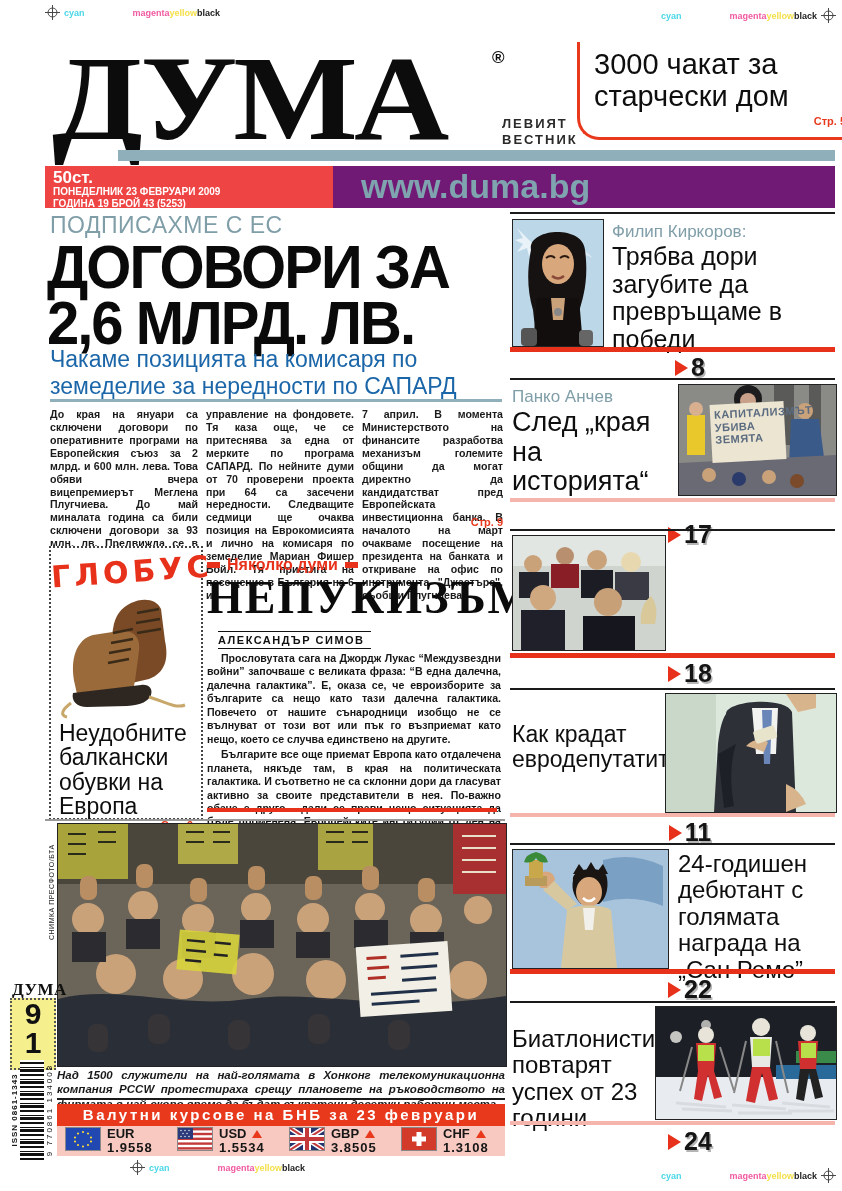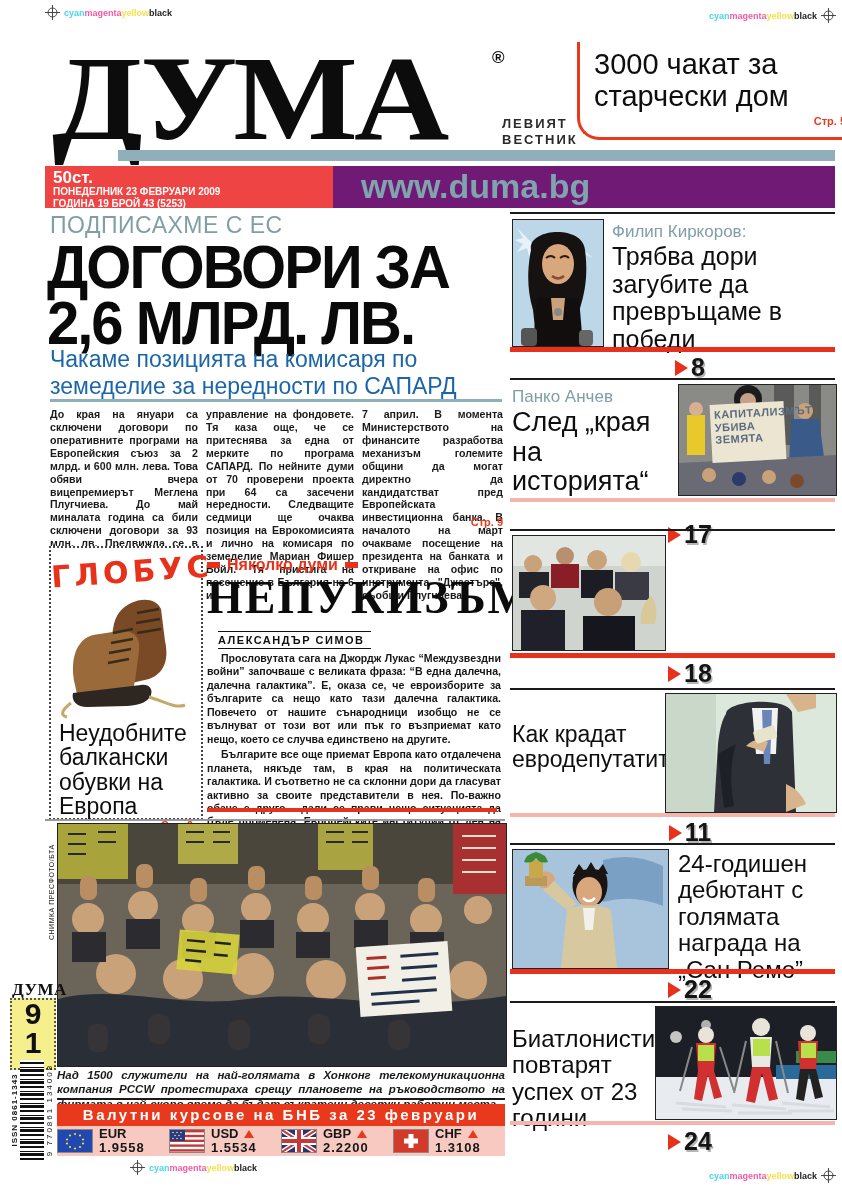--- a/index.html
+++ b/index.html
@@ -3,21 +3,21 @@
 <meta charset="utf-8">
 <style>
   html,body{margin:0;padding:0;background:#fff;}
   #page{position:relative;width:842px;height:1191px;background:#fff;overflow:hidden;
         font-family:"Liberation Sans",sans-serif;color:#111;}
   .abs{position:absolute;}
   
   .cropmark{display:flex;align-items:center;gap:4px;font-size:9px;font-weight:bold;}
   .cropmark .cmtxt span{font-weight:bold;}
   .reg-icon{width:15px;height:15px;}
-  .c-cyan{color:#49d6e8;} .c-magenta{color:#f05aa0;} .c-yellow{color:#f5e04a;} .c-black{color:#222;}
+  .c-cyan{color:#49d6e8;} .c-magenta{color:#f05aa0;margin-left:48px;} .c-yellow{color:#f5e04a;} .c-black{color:#222;}
   
   .logo{font-family:"Liberation Serif",serif;font-weight:bold;font-size:132px;line-height:1;
         letter-spacing:-4px;transform:scaleY(0.92);transform-origin:top left;color:#0c0c0c;}
   .logo-reg{font-size:17px;font-weight:bold;color:#0c0c0c;}
   .tagline{font-size:13px;font-weight:bold;letter-spacing:2px;color:#2a2a2a;line-height:1.25;}
   .teaser{border-left:3px solid #e8391d;border-bottom:3px solid #e8391d;border-bottom-left-radius:22px;
           padding:6px 4px 10px 14px;}
   .teaser-title{font-size:29px;line-height:1.12;color:#0e0e0e;}
   .teaser-page{font-size:11px;font-weight:bold;color:#e8391d;text-align:right;margin-top:2px;}
   .tealbar{background:#8fb0ba;}
@@ -54,21 +54,21 @@
   
   .photo-credit{font-size:7px;letter-spacing:0.5px;color:#222;transform:rotate(-90deg);
                 transform-origin:left top;white-space:nowrap;}
   .mainphoto{border:1px solid #222;overflow:hidden;}
   .caption{font-size:11.5px;font-style:italic;font-weight:bold;color:#1a1a1a;line-height:1.25;text-align:justify;}
   .black-rule{background:#1a1a1a;height:1.5px;}
   
   .cur-head{background:#e8391d;color:#fff;font-weight:bold;font-size:15px;letter-spacing:2.5px;
             text-align:center;line-height:22px;}
   .cur-row{background:#f7c9c1;display:flex;align-items:center;}
-  .cur-cell{display:flex;align-items:center;gap:6px;flex:1;}
+  .cur-cell{display:flex;align-items:flex-start;gap:6px;flex:1;padding-left:8px;}
   .cur-flag{width:34px;height:22px;border:0.5px solid #888;flex:none;}
   .cur-code{font-size:13px;font-weight:bold;color:#161616;line-height:1.1;}
   .cur-val{font-size:13px;font-weight:bold;color:#161616;letter-spacing:1px;line-height:1.1;}
   .up-tri{width:0;height:0;border-left:5px solid transparent;border-right:5px solid transparent;
           border-bottom:8px solid #e8391d;display:inline-block;margin-left:6px;}
   
   .sb-rule{background:#1a1a1a;height:2px;}
   .sb-kicker{font-size:17px;color:#7f9ea8;}
   .sb-title{font-size:24px;line-height:1.1;color:#0e0e0e;}
   .sb-red{background:#e8311a;height:5px;}
@@ -324,21 +324,21 @@
       <div class="cur-cell">
         <svg class="cur-flag" viewBox="0 0 34 22">
           <rect width="34" height="22" fill="#25346d"></rect>
           <path d="M0,0 L34,22 M34,0 L0,22" stroke="#fff" stroke-width="5"></path>
           <path d="M0,0 L34,22 M34,0 L0,22" stroke="#c43a3a" stroke-width="2"></path>
           <path d="M17,0 V22 M0,11 H34" stroke="#fff" stroke-width="8"></path>
           <path d="M17,0 V22 M0,11 H34" stroke="#c43a3a" stroke-width="4"></path>
         </svg>
         <div>
           <div class="cur-code"><span>GBP</span><span class="up-tri"></span></div>
-          <div class="cur-val">2.2200</div>
+          <div class="cur-val">3.8505</div>
         </div>
       </div>
       <div class="cur-cell">
         <svg class="cur-flag" viewBox="0 0 34 22">
           <rect width="34" height="22" fill="#d23a2a"></rect>
           <rect x="14.5" y="4" width="5" height="14" fill="#fff"></rect>
           <rect x="10" y="8.5" width="14" height="5" fill="#fff"></rect>
         </svg>
         <div>
           <div class="cur-code"><span>CHF</span><span class="up-tri"></span></div>

